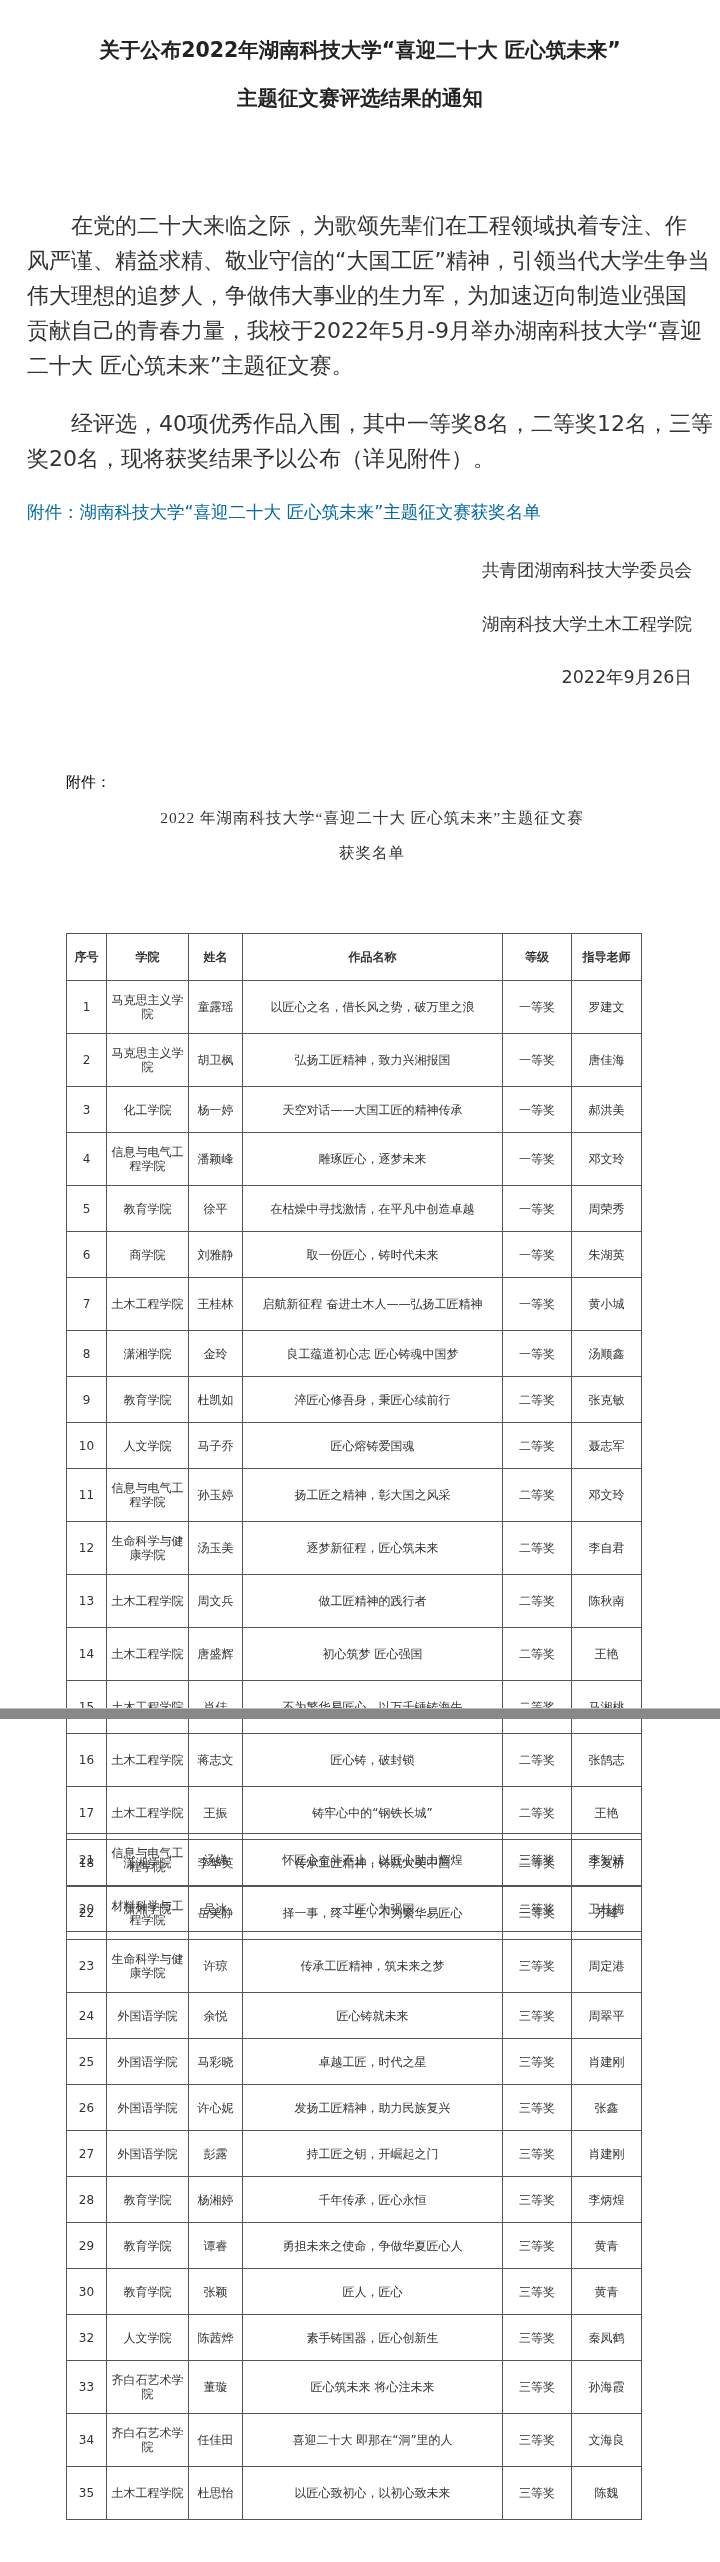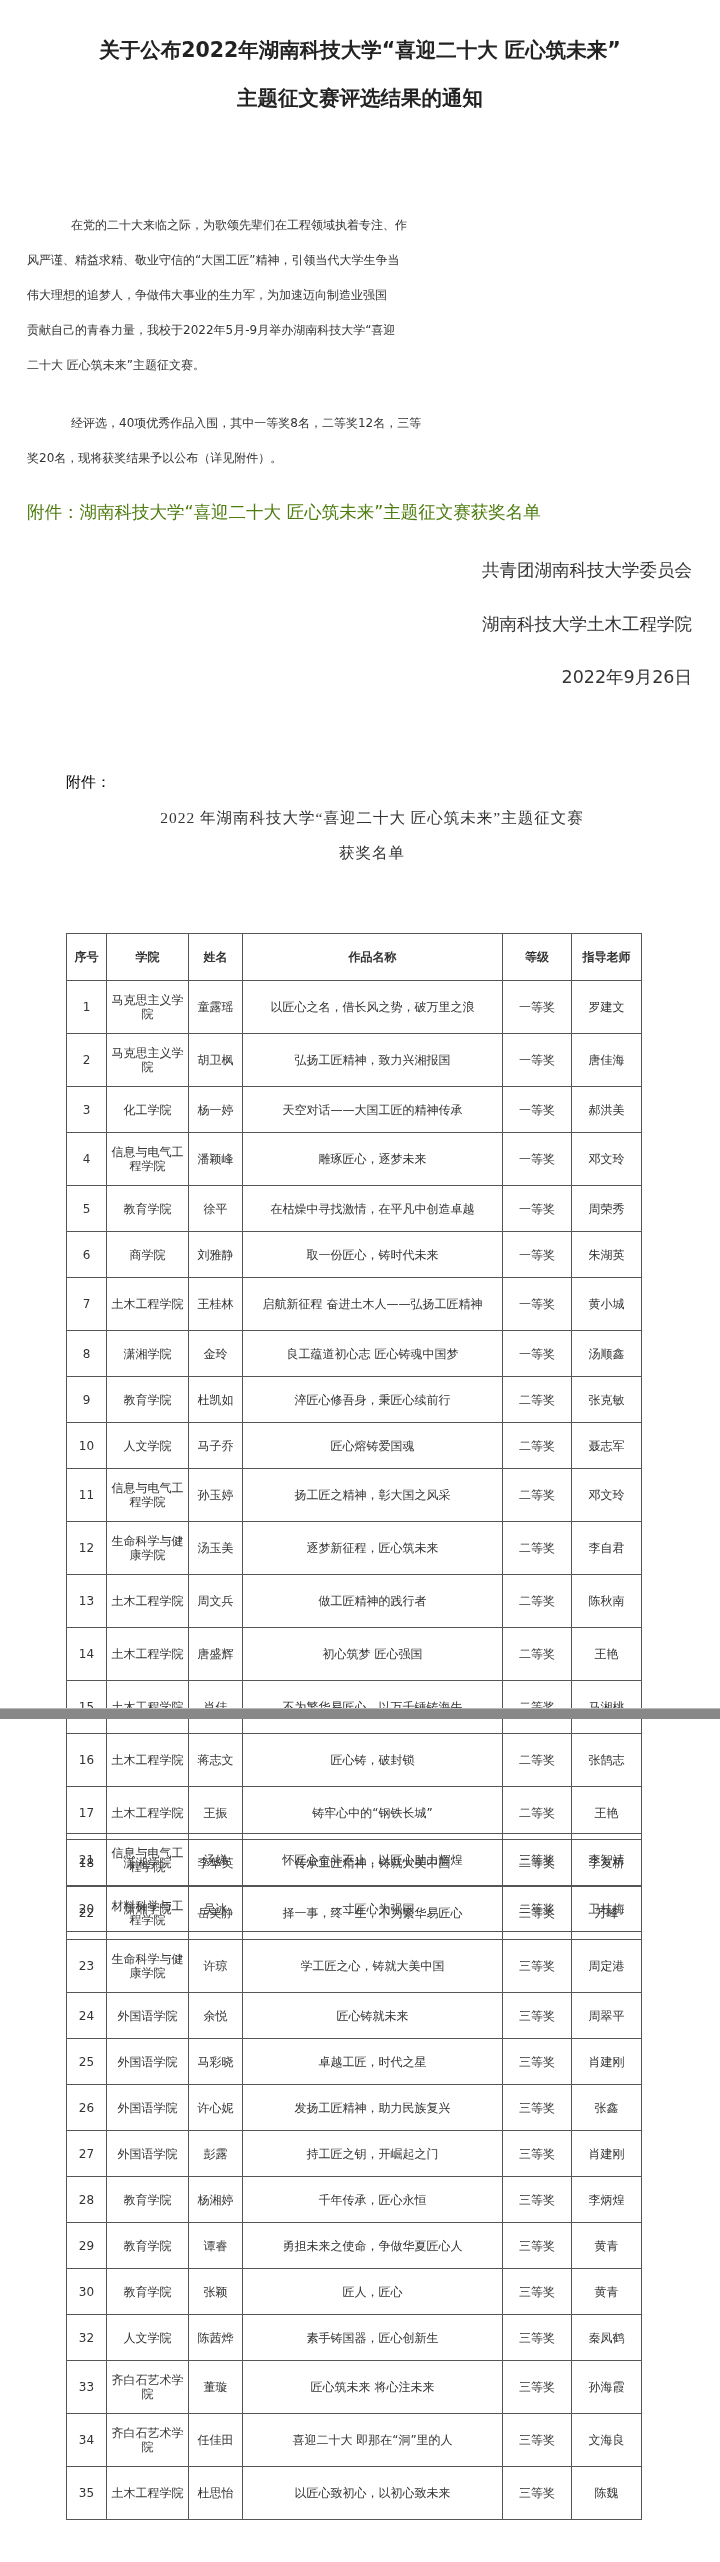--- a/index.html
+++ b/index.html
@@ -3,27 +3,27 @@
 <meta charset="utf-8">
 <style>
   * { box-sizing: border-box; margin: 0; padding: 0; }
   html, body { width: 720px; background: #ffffff; }
   body { font-family: "DejaVu Sans", "Liberation Sans", sans-serif; color: #333; position: relative; height: 2562px; overflow: hidden; }
 
   .title { position: absolute; left: 0; width: 720px; text-align: center; font-weight: bold; font-size: 20.5px; color: #222; line-height: 28px; }
   .title.l1 { top: 36px; }
   .title.l2 { top: 84px; }
 
-  .para { position: absolute; left: 27px; width: 670px; font-size: 12px; line-height: 35px; color: #333; }
+  .para { position: absolute; left: 27px; width: 670px; font-size: 22px; line-height: 35px; color: #333; }
   .para .line { display: block; white-space: nowrap; }
   .p1 { top: 208px; }
   .p2 { top: 406px; }
   .indent { padding-left: 44px; }
 
-  .attach { position: absolute; left: 27px; top: 500px; font-size: 17.5px; color: #4d7c0f; white-space: nowrap; }
+  .attach { position: absolute; left: 27px; top: 500px; font-size: 17.5px; color: #0369a1; white-space: nowrap; }
 
   .sign { position: absolute; right: 28px; font-size: 17.5px; color: #333; text-align: right; white-space: nowrap; }
   .s1 { top: 558px; }
   .s2 { top: 612px; }
   .s3 { top: 665px; }
 
   .annex-label { position: absolute; left: 66px; top: 773px; font-family: "DejaVu Serif", "Liberation Serif", serif; font-size: 15px; color: #000000; }
   .annex-title { position: absolute; left: 12px; width: 720px; text-align: center; font-family: Liberation Serif, serif; font-size: 15.5px; color: #333; letter-spacing: 1px; }
   .at1 { top: 808px; }
   .at2 { top: 843px; }
@@ -266,21 +266,21 @@
         <td>材料科学与工程学院</td>
         <td>岳美静</td>
         <td>择一事，终一生，不为繁华易匠心</td>
         <td>三等奖</td>
         <td>万峰</td>
       </tr>
       <tr style="height: 53px;">
         <td>23</td>
         <td>生命科学与健康学院</td>
         <td>许琼</td>
-        <td>学工匠之心，铸就大美中国</td>
+        <td>传承工匠精神，筑未来之梦</td>
         <td>三等奖</td>
         <td>周定港</td>
       </tr>
       <tr style="height: 46px;">
         <td>24</td>
         <td>外国语学院</td>
         <td>余悦</td>
         <td>匠心铸就未来</td>
         <td>三等奖</td>
         <td>周翠平</td>

